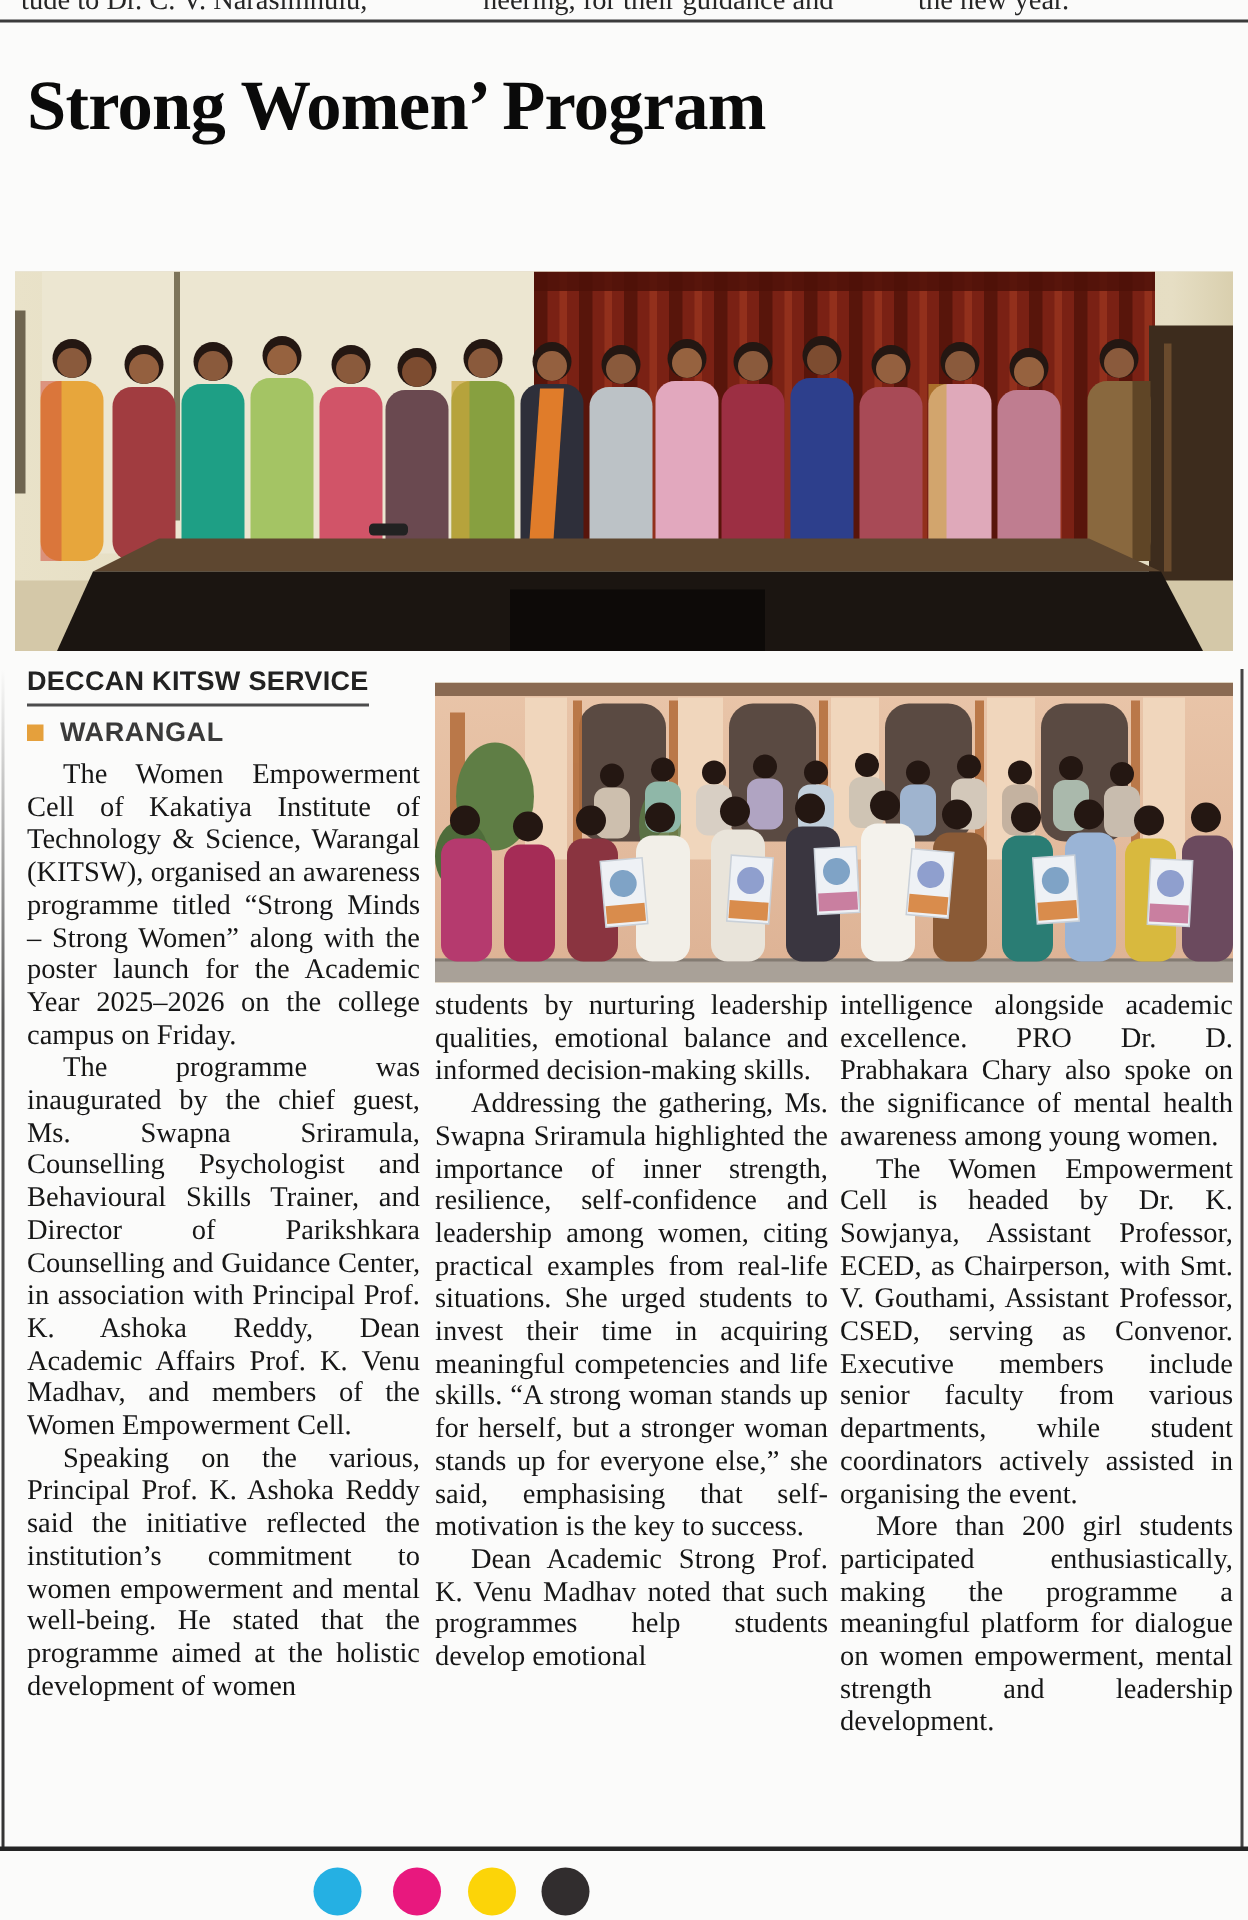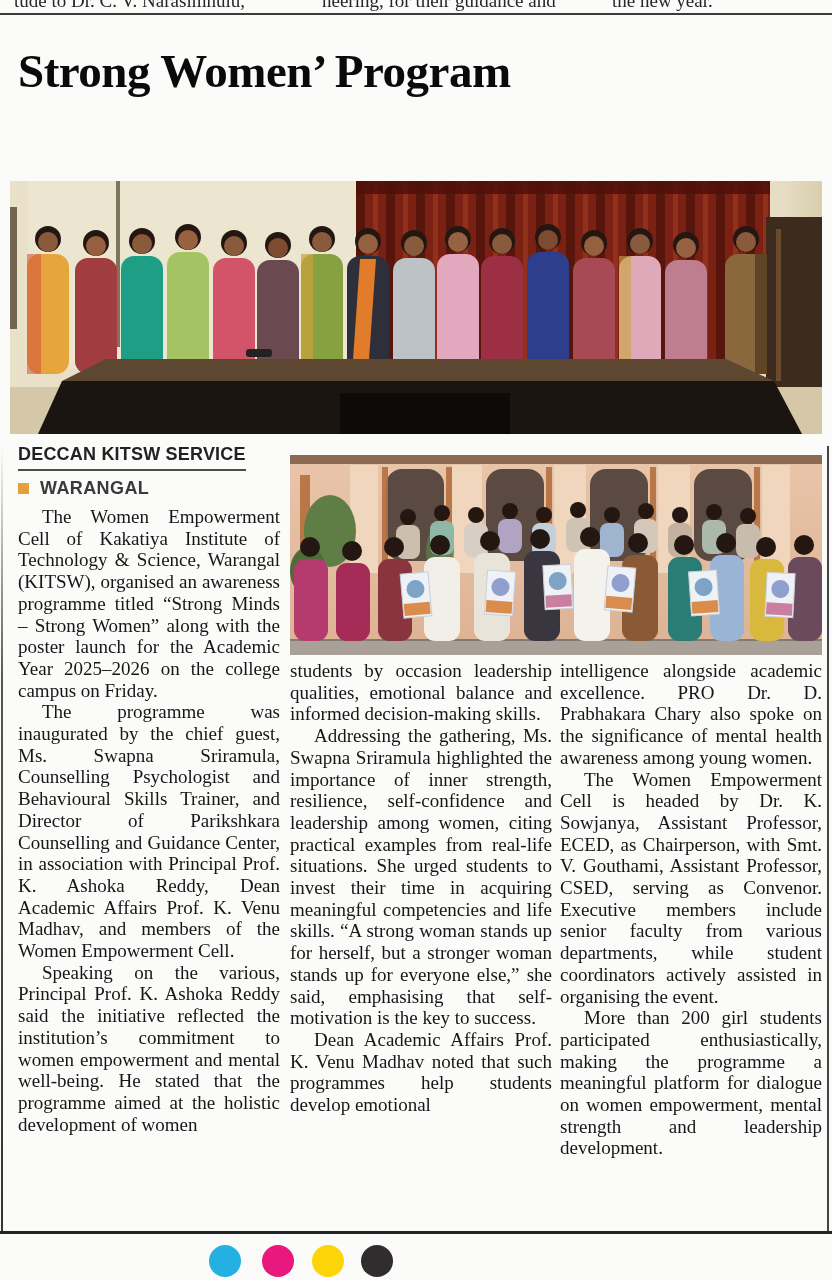--- a/index.html
+++ b/index.html
@@ -384,23 +384,23 @@
     </svg>
   </div>
 
   <div class="col col1">
     <p>The Women Empowerment Cell of Kakatiya Institute of Technology &amp; Science, Warangal (KITSW), organised an awareness programme titled “Strong Minds – Strong Women” along with the poster launch for the Academic Year 2025–2026 on the college campus on Friday.</p>
     <p>The programme was inaugurated by the chief guest, Ms. Swapna Sriramula, Counselling Psychologist and Behavioural Skills Trainer, and Director of Parikshkara Counselling and Guidance Center, in association with Principal Prof. K. Ashoka Reddy, Dean Academic Affairs Prof. K. Venu Madhav, and members of the Women Empowerment Cell.</p>
     <p>Speaking on the various, Principal Prof. K. Ashoka Reddy said the initiative reflected the institution’s commitment to women empowerment and mental well-being. He stated that the programme aimed at the holistic development of women</p>
   </div>
 
   <div class="col col2">
-    <p class="cont">students by occasion leadership qualities, emotional balance and informed decision-making skills.</p>
+    <p class="cont">students by nurturing leadership qualities, emotional balance and informed decision-making skills.</p>
     <p>Addressing the gathering, Ms. Swapna Sriramula highlighted the importance of inner strength, resilience, self-confidence and leadership among women, citing practical examples from real-life situations. She urged students to invest their time in acquiring meaningful competencies and life skills. “A strong woman stands up for herself, but a stronger woman stands up for everyone else,” she said, emphasising that self-motivation is the key to success.</p>
-    <p>Dean Academic Affairs Prof. K. Venu Madhav noted that such programmes help students develop emotional</p>
+    <p>Dean Academic Strong Prof. K. Venu Madhav noted that such programmes help students develop emotional</p>
   </div>
 
   <div class="col col3">
     <p class="cont">intelligence alongside academic excellence. PRO Dr. D. Prabhakara Chary also spoke on the significance of mental health awareness among young women.</p>
     <p>The Women Empowerment Cell is headed by Dr. K. Sowjanya, Assistant Professor, ECED, as Chairperson, with Smt. V. Gouthami, Assistant Professor, CSED, serving as Convenor. Executive members include senior faculty from various departments, while student coordinators actively assisted in organising the event.</p>
     <p>More than 200 girl students participated enthusiastically, making the programme a meaningful platform for dialogue on women empowerment, mental strength and leadership development.</p>
   </div>
 
   <div class="rule-left"></div>
   <div class="rule-right"></div>

